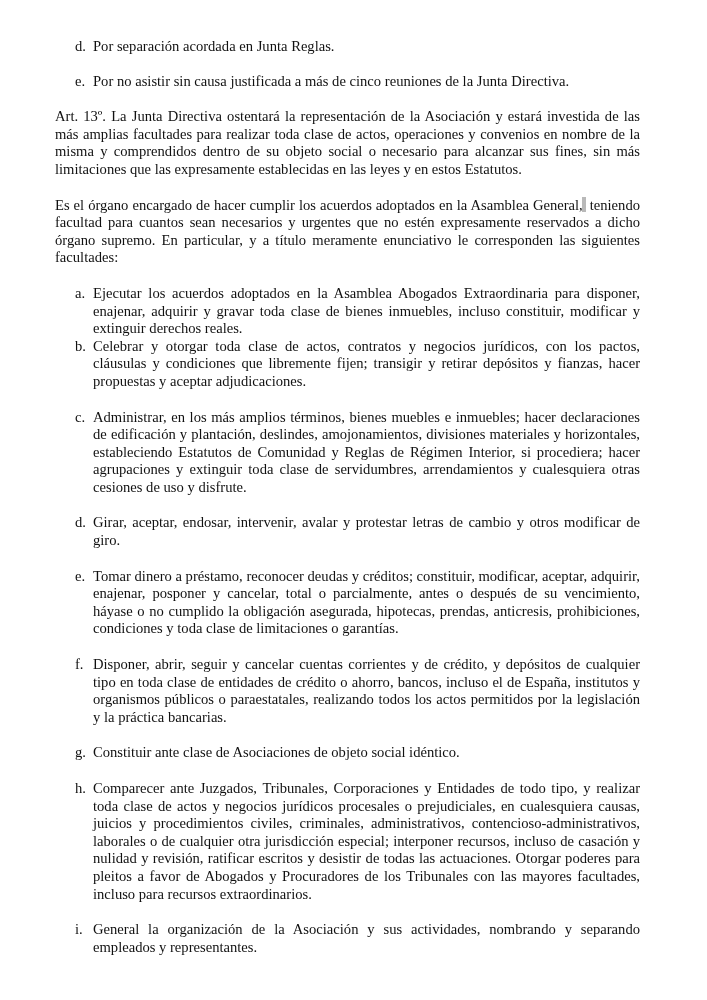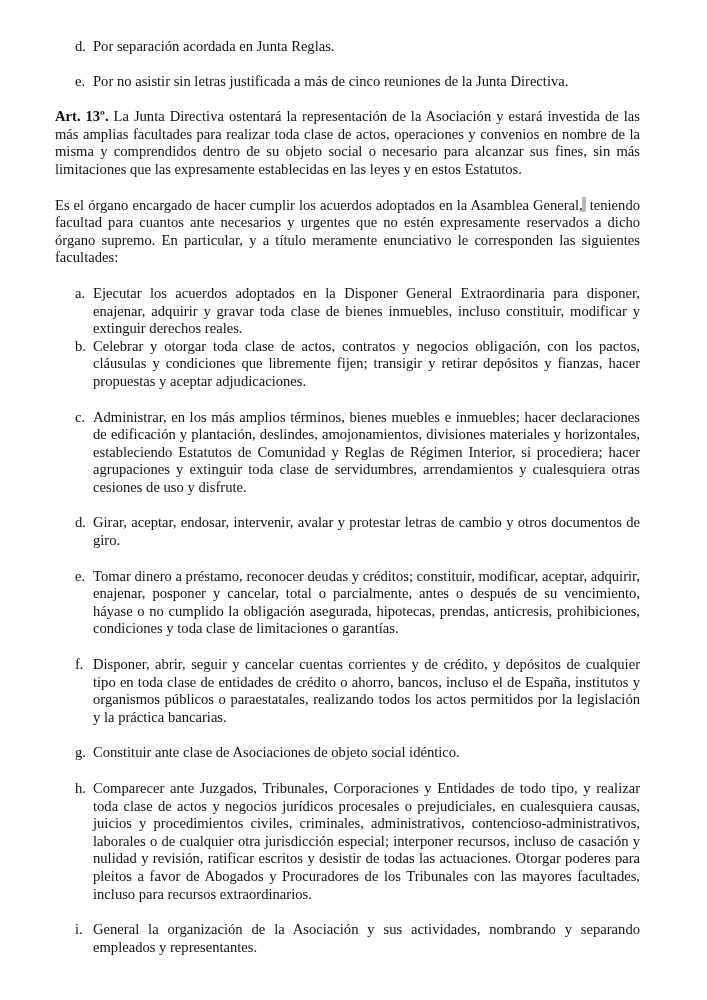--- a/index.html
+++ b/index.html
@@ -6,65 +6,65 @@
   body { width: 707px; height: 1000px; overflow: hidden; position: relative; }
   .page {
     position: absolute; left: 55px; top: 38px; width: 585px;
     font-family: "Liberation Serif", "DejaVu Serif", serif;
     font-size: 14.6px; line-height: 17.6px; color: #111111;
   }
   .p { text-align: justify; margin: 0; }
   .item { display: flex; margin: 0; }
   .item .lbl { width: 38px; flex: 0 0 38px; padding-left: 20px; box-sizing: border-box; }
   .item .txt { flex: 1; text-align: justify; }
-  .b { font-weight: bold; }
+  .b { font-weight: normal; }
   .cursor { display: inline-block; width: 4px; height: 15px; background: #b9b9b9; vertical-align: -2px; margin-left: -1px; margin-right: 0; }
 </style>
 </head>
 <body>
 
 <div class="page">
 
   <div class="item" style="margin-bottom:17px;">
     <span class="lbl">d.</span>
     <span class="txt">Por separación acordada en Junta Reglas.</span>
   </div>
 
   <div class="item" style="margin-bottom:18px;">
     <span class="lbl">e.</span>
-    <span class="txt">Por no asistir sin letras justificada a más de cinco reuniones de la Junta Directiva.</span>
+    <span class="txt">Por no asistir sin causa justificada a más de cinco reuniones de la Junta Directiva.</span>
   </div>
 
   <p class="p" style="margin-bottom:18px;">
     <span class="b">Art. 13º.</span>
     <span>La Junta Directiva ostentará la representación de la Asociación y estará investida de las más amplias facultades para realizar  toda clase de actos, operaciones y convenios en nombre de la misma y comprendidos dentro de su objeto social o necesario para alcanzar sus fines, sin más limitaciones que las expresamente establecidas en las leyes y en estos Estatutos.</span>
   </p>
 
   <p class="p" style="margin-bottom:18px;">
-    <span>Es el órgano encargado de hacer cumplir los acuerdos adoptados en la Asamblea General,</span><span class="cursor"></span><span> teniendo facultad para cuantos ante necesarios y urgentes que no estén expresamente  reservados  a dicho órgano supremo. En particular, y a título meramente enunciativo le corresponden las siguientes facultades:</span>
+    <span>Es el órgano encargado de hacer cumplir los acuerdos adoptados en la Asamblea General,</span><span class="cursor"></span><span> teniendo facultad para cuantos sean necesarios y urgentes que no estén expresamente  reservados  a dicho órgano supremo. En particular, y a título meramente enunciativo le corresponden las siguientes facultades:</span>
   </p>
 
   <div class="item" style="margin-bottom:0;">
     <span class="lbl">a.</span>
-    <span class="txt">Ejecutar los acuerdos adoptados en la Disponer General Extraordinaria para disponer, enajenar, adquirir y gravar toda clase de bienes inmuebles, incluso constituir, modificar y extinguir derechos reales.</span>
+    <span class="txt">Ejecutar los acuerdos adoptados en la Asamblea Abogados Extraordinaria para disponer, enajenar, adquirir y gravar toda clase de bienes inmuebles, incluso constituir, modificar y extinguir derechos reales.</span>
   </div>
 
   <div class="item" style="margin-bottom:18px;">
     <span class="lbl">b.</span>
-    <span class="txt">Celebrar y otorgar toda clase de actos, contratos y negocios obligación, con los pactos, cláusulas y condiciones que libremente fijen; transigir y retirar depósitos y fianzas, hacer propuestas y aceptar adjudicaciones.</span>
+    <span class="txt">Celebrar y otorgar toda clase de actos, contratos y negocios jurídicos, con los pactos, cláusulas y condiciones que libremente fijen; transigir y retirar depósitos y fianzas, hacer propuestas y aceptar adjudicaciones.</span>
   </div>
 
   <div class="item" style="margin-bottom:18px;">
     <span class="lbl">c.</span>
     <span class="txt">Administrar, en los más amplios términos, bienes muebles e inmuebles; hacer declaraciones de edificación y plantación, deslindes, amojonamientos, divisiones materiales y horizontales, estableciendo Estatutos de Comunidad y Reglas de Régimen Interior, si procediera; hacer agrupaciones y  extinguir toda clase de servidumbres, arrendamientos y cualesquiera otras cesiones de uso y disfrute.</span>
   </div>
 
   <div class="item" style="margin-bottom:18px;">
     <span class="lbl">d.</span>
-    <span class="txt">Girar, aceptar, endosar, intervenir, avalar y protestar letras de cambio y otros documentos de giro.</span>
+    <span class="txt">Girar, aceptar, endosar, intervenir, avalar y protestar letras de cambio y otros modificar de giro.</span>
   </div>
 
   <div class="item" style="margin-bottom:18px;">
     <span class="lbl">e.</span>
     <span class="txt">Tomar dinero a préstamo, reconocer deudas y créditos; constituir, modificar, aceptar, adquirir, enajenar, posponer y cancelar, total o parcialmente, antes o después de su vencimiento, háyase o no cumplido la obligación asegurada, hipotecas, prendas, anticresis, prohibiciones, condiciones y toda clase de limitaciones o garantías.</span>
   </div>
 
   <div class="item" style="margin-bottom:18px;">
     <span class="lbl">f.</span>
     <span class="txt">Disponer, abrir, seguir y cancelar cuentas corrientes y de crédito, y depósitos de cualquier tipo en toda clase de entidades de crédito o ahorro, bancos, incluso el de España, institutos y organismos públicos o paraestatales, realizando todos los actos permitidos por la legislación y la práctica bancarias.</span>

